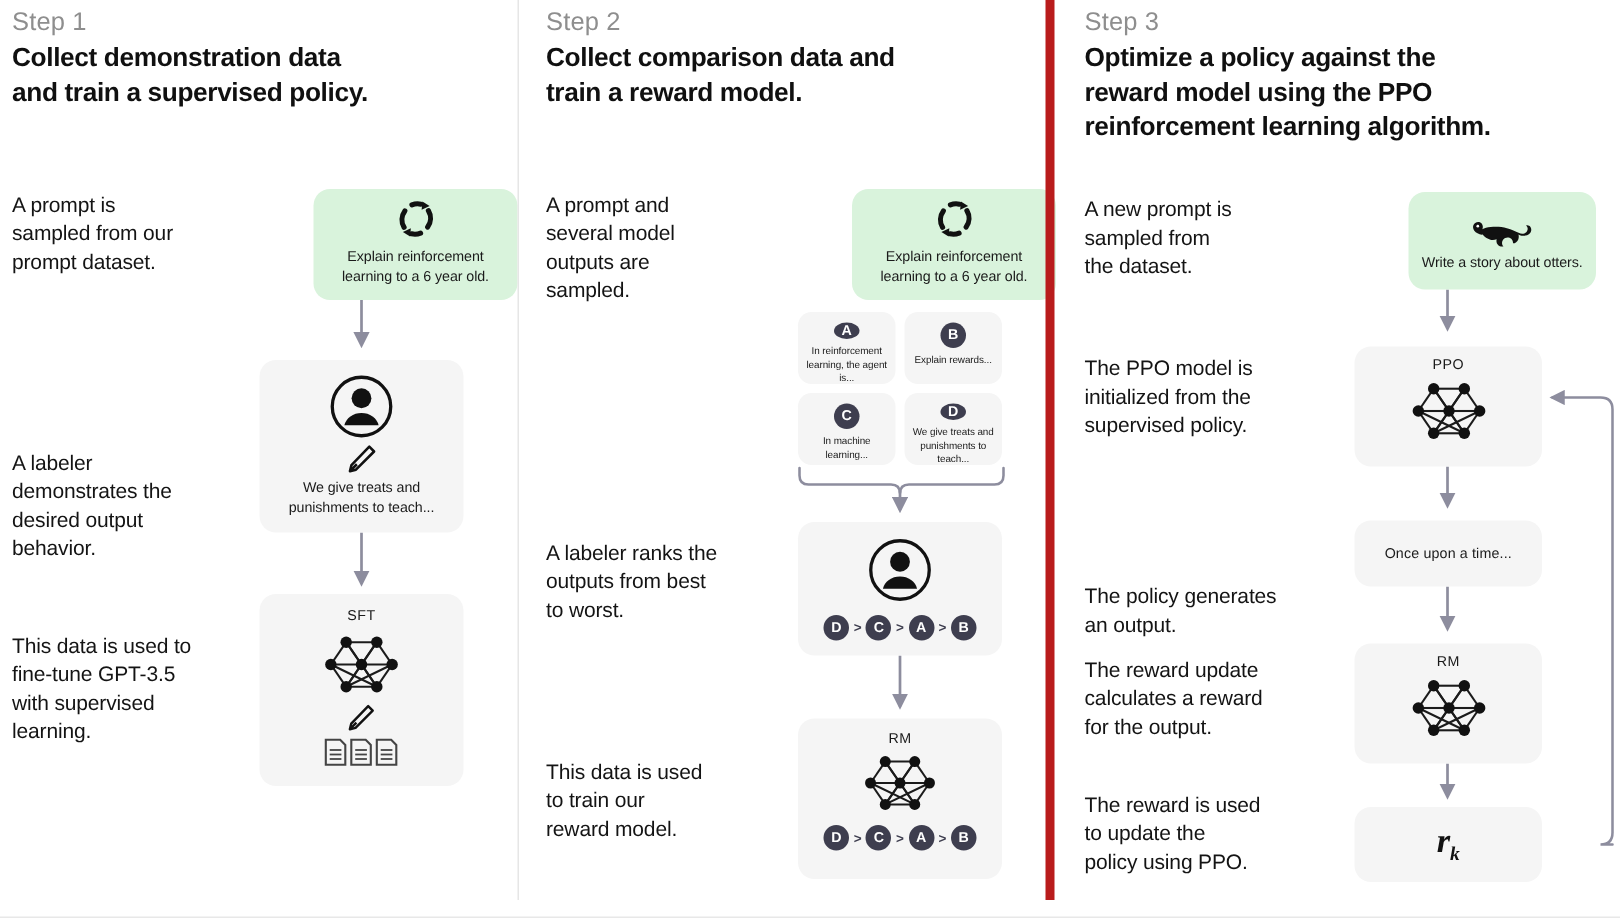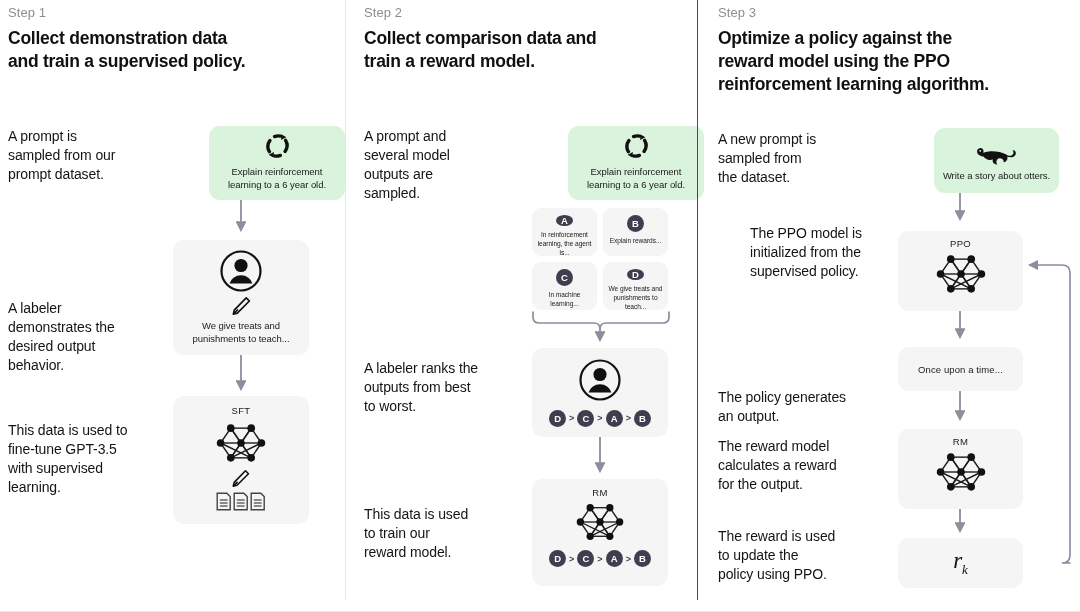--- a/index.html
+++ b/index.html
@@ -19,28 +19,28 @@
   }
 
   
   .col {
     position: absolute;
     top: 0;
     height: 600px;
   }
   #col-1 { left: 0px;   width: 345px; }
   #col-2 { left: 345px; width: 352px; border-left: 1px solid #e6e6e6; }
-  #col-3 { left: 697px; width: 356px; border-left: 1px solid #b91c1c; }
+  #col-3 { left: 697px; width: 356px; border-left: 6px solid #b91c1c; }
 
   .col-inner { position: relative; width: 100%; height: 100%; }
 
   
   .step-label {
     position: absolute;
-    font-size: 13px;
+    font-size: 17px;
     color: #8e8e8e;
     letter-spacing: 0.1px;
   }
   .step-title {
     position: absolute;
     font-size: 17.5px;
     font-weight: 700;
     color: #101010;
     line-height: 1.32;
     letter-spacing: -0.25px;
@@ -140,20 +140,21 @@
   
   .arrow {
     position: absolute;
     width: 12px;
   }
   .reward-formula {
     font-family: "Liberation Serif", serif;
     font-style: italic;
     font-size: 23px;
     color: #111;
+    font-weight: bold;
   }
   .reward-formula sub {
     font-size: 13px;
     font-style: italic;
   }
   svg { display: block; }
 </style>
 </head>
 <body>
 
@@ -404,26 +405,26 @@
     <div class="col-inner">
 
       <div class="step-label" style="left:20px; top:5px;">Step 3</div>
       <div class="step-title" style="left:20px; top:27px; width:330px; white-space:pre-line;">Optimize a policy against the
 reward model using the PPO
 reinforcement learning algorithm.</div>
 
       <div class="desc" style="left:20px; top:130px; width:170px; white-space:pre-line;">A new prompt is
 sampled from
 the dataset.</div>
-      <div class="desc" style="left:20px; top:224px; width:180px; white-space:pre-line;margin-left:32px;">The PPO model is
+      <div class="desc" style="left:20px; top:236px; width:180px; white-space:pre-line;">The PPO model is
 initialized from the
 supervised policy.</div>
       <div class="desc" style="left:20px; top:352px; width:190px; white-space:pre-line;margin-top:36px;">The policy generates
 an output.</div>
-      <div class="desc" style="left:20px; top:437px; width:185px; white-space:pre-line;">The reward model
+      <div class="desc" style="left:20px; top:437px; width:185px; white-space:pre-line;">The reward update
 calculates a reward
 for the output.</div>
       <div class="desc" style="left:20px; top:527px; width:180px; white-space:pre-line;">The reward is used
 to update the
 policy using PPO.</div>
 
       <div class="card green" style="left:200px; top:128px; width:125px; height:65px;">
         <svg width="43" height="27" viewBox="0 0 43 27" style="margin-bottom:4px;">
           <use href="#otter-icon"></use>
         </svg>

